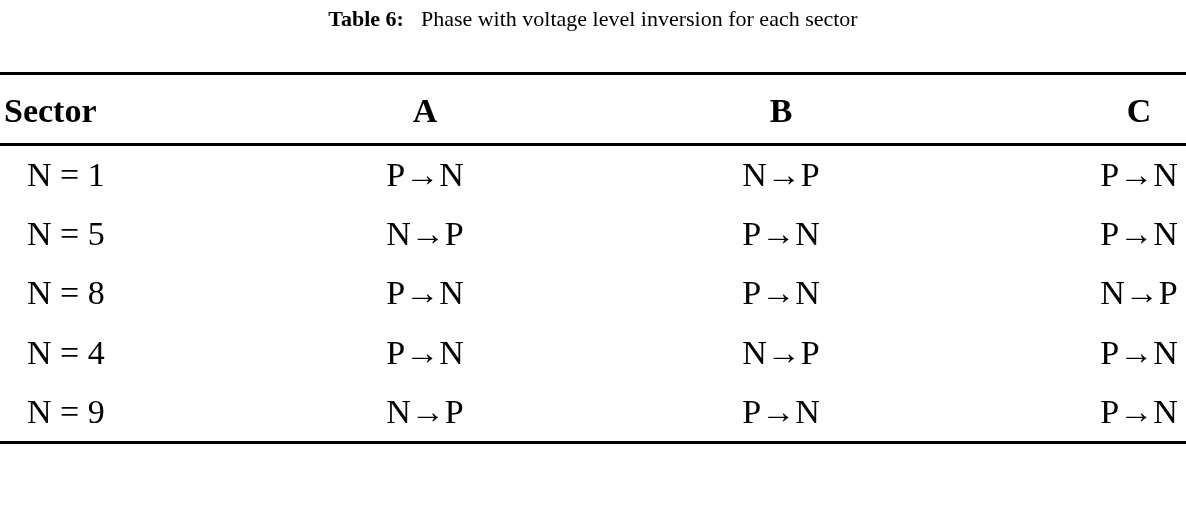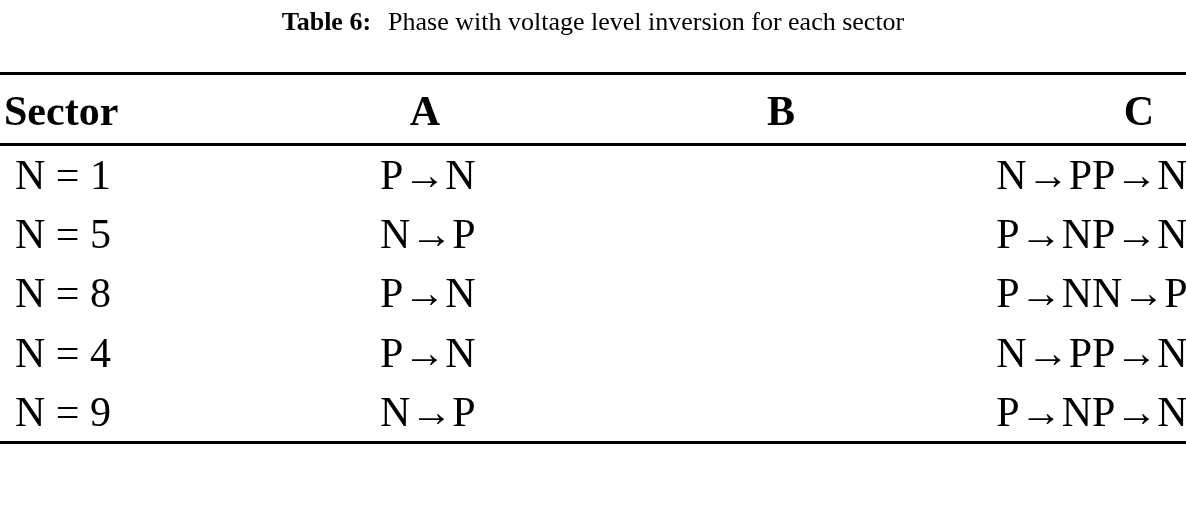--- a/index.html
+++ b/index.html
@@ -14,62 +14,62 @@
     background: #ffffff;
     color: #000000;
     font-family: "Liberation Serif", "DejaVu Serif", serif;
     overflow: hidden;
   }
   .caption {
     box-sizing: border-box;
     height: 72px;
     padding-top: 6px;
     text-align: center;
-    font-size: 26px;
+    font-size: 22px;
     line-height: 1.2;
     white-space: nowrap;
   }
   .caption .cap-label {
     font-weight: bold;
     margin-right: 17px;
   }
   table.data-table {
     width: 1186px;
     table-layout: fixed;
     border-collapse: collapse;
     border-top: 3px solid #000000;
     border-bottom: 3px solid #000000;
-    font-size: 42px;
+    font-size: 34px;
   }
   table.data-table th {
     box-sizing: border-box;
     height: 71px;
     padding: 4px 0 0 0;
     font-weight: bold;
     vertical-align: middle;
     border-bottom: 3px solid #000000;
     text-align: center;
     overflow: visible;
   }
   table.data-table td {
     box-sizing: border-box;
     height: 59.5px;
     padding: 0;
     vertical-align: middle;
-    text-align: right;
+    text-align: center;
     overflow: visible;
     white-space: nowrap;
   }
   table.data-table th.col-sector {
     text-align: left;
     padding-left: 4px;
   }
   table.data-table td.col-sector {
     text-align: left;
-    padding-left: 15px;
+    padding-left: 27px;
   }
 </style>
 </head>
 <body>
 
 <div class="page">
 
   <div class="caption">
     <span class="cap-label">Table 6:</span><span>Phase with voltage level inversion for each sector</span>
   </div>

